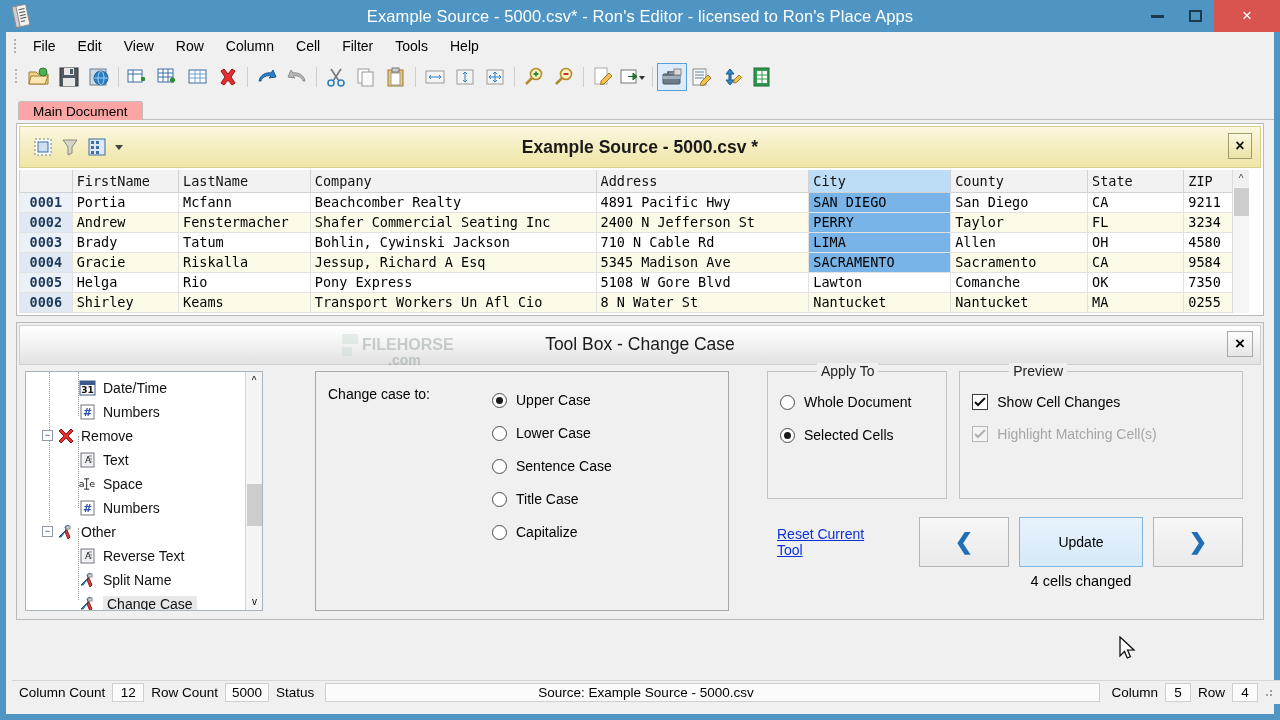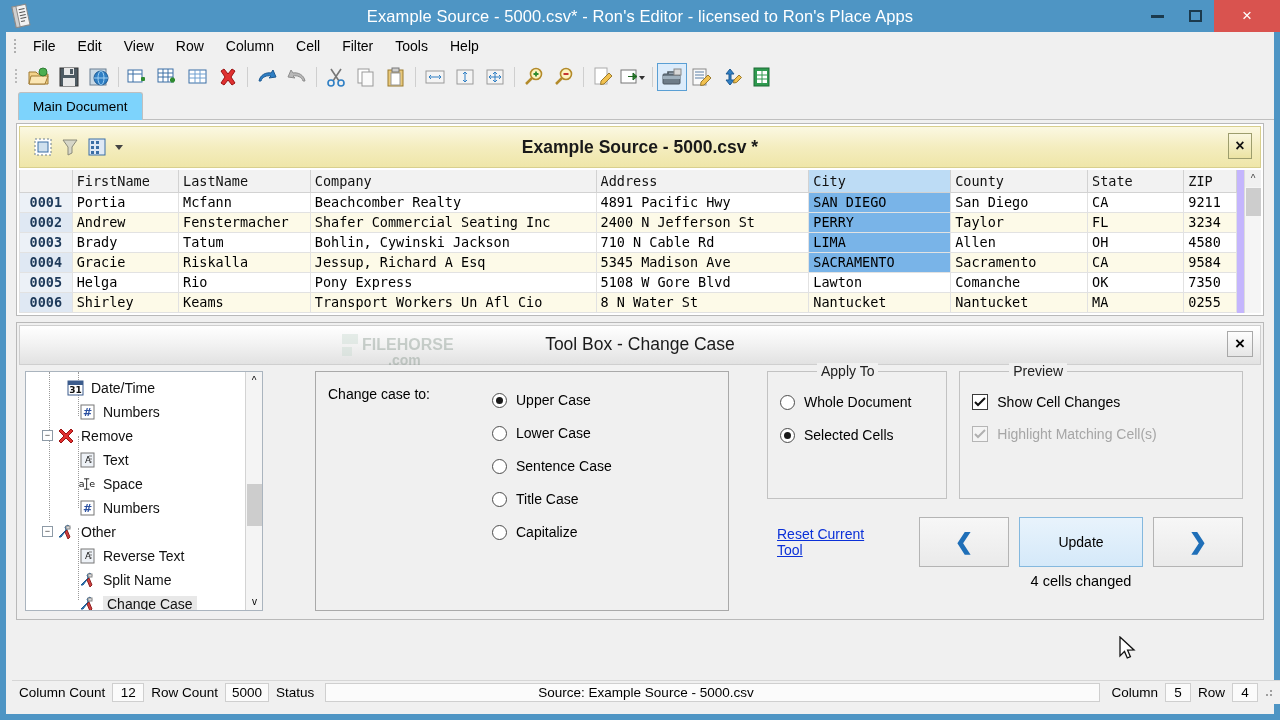--- a/index.html
+++ b/index.html
@@ -40,22 +40,22 @@
   .toolbar { height:34px; display:flex; align-items:center; padding-left:6px; background:#f0f0f0; }
   .tb-grip { width:8px; height:20px; position:relative; margin-right:4px; }
   .tb-grip i { position:absolute; left:3px; width:2px; height:2px; background:#a8a8a8; border-radius:50%; }
   .tbtn { width:30px; height:28px; display:flex; align-items:center; justify-content:center; border:1px solid transparent; }
   .tbtn.sel { border:1px solid #5a9fd4; background:#dcecfb; }
   .tsep { width:1px; height:20px; background:#cfcfcf; margin:0 4px; }
 
   
   .tabstrip { height:26px; padding-left:12px; display:flex; align-items:flex-end; background:#f0f0f0; }
   .tab {
-    height:28px; padding:0 14px; display:flex; align-items:center;
-    background:#7dd3fc; border:1px solid #bfbfbf; border-bottom:none;
+    height:19px; padding:0 14px; display:flex; align-items:center;
+    background:#fca5a5; border:1px solid #bfbfbf; border-bottom:none;
     font-size:13.5px; border-radius:3px 3px 0 0;
   }
   .tabfill { flex:1; height:1px; border-bottom:1px solid #bfbfbf; }
 
   
   .docpanel { margin:3px 10px 0 10px; border:1px solid #b9b9b9; background:#fff; }
   .docheader {
     height:42px; position:relative; display:flex; align-items:center;
     background:linear-gradient(to bottom,#fbf8e2 0%,#f4edbf 50%,#efe6a8 100%);
     border:1px solid #d8cf8e; margin:2px;
@@ -64,21 +64,21 @@
   .docheader .hbtn { width:22px; height:22px; display:flex; align-items:center; justify-content:center; }
   .docheader .caret { width:0;height:0;border-left:4px solid transparent;border-right:4px solid transparent;border-top:5px solid #444; margin-left:2px;}
   .doctitle { position:absolute; left:0; right:0; text-align:center; font-size:17.5px; font-weight:bold; color:#1a1a1a; pointer-events:none; }
   .docclose {
     position:absolute; right:8px; top:6px; width:24px; height:26px;
     border:1px solid #9d9d6d; background:linear-gradient(to bottom,#faf7e0,#ece3a3);
     display:flex; align-items:center; justify-content:center; font-size:16px; font-weight:bold; color:#111;
   }
 
   
-  .gridwrap { margin:0 2px 2px 2px; background:#c4b5fd; position:relative; }
+  .gridwrap { margin:0 14px 2px 2px; background:#0f172a; position:relative; }
   table.grid { border-collapse:collapse; table-layout:fixed; width:1218px; font-family:"DejaVu Sans Mono", monospace; font-size:13.5px; }
   table.grid th {
     background:#f2f2f2; border:1px solid #d2d2d2; border-top:none;
     text-align:left; font-weight:normal; padding:2px 4px; height:22px; color:#111;
   }
   table.grid th.selcol { background:#bddcf5; }
   table.grid td { border:1px solid #e2e2e2; padding:1px 4px; height:20px; white-space:nowrap; overflow:hidden; }
   tr.r-odd td { background:#ffffff; }
   tr.r-even td { background:#fdfae8; }
   td.rownum { background:#ecf1f7 !important; color:#1e3a5a; font-weight:bold; text-align:center; width:52px; }
@@ -575,21 +575,21 @@
 
       <div class="tbbody">
 
         <div class="tree">
           <div class="tree-inner">
             <div class="dotline" style="left:23px;top:0;height:150px"></div>
             <div class="dotline" style="left:52px;top:0;height:44px"></div>
             <div class="dotline" style="left:52px;top:64px;height:72px"></div>
             <div class="dotline" style="left:52px;top:156px;height:72px"></div>
 
-            <div class="tnode" style="padding-left:40px">
+            <div class="tnode" style="padding-left:52px">
               <span class="ticon">
                 <svg width="17" height="16" viewBox="0 0 17 16">
                     <rect x="1" y="1" width="15" height="14" fill="#fff" stroke="#3b5b8c"></rect>
                     <rect x="1" y="1" width="15" height="4" fill="#3b5b8c"></rect>
                     <text x="8.5" y="13" font-size="9" font-family="DejaVu Sans" text-anchor="middle" fill="#111" font-weight="bold">31</text>
                   </svg>
               </span>
               <span class="tlabel">Date/Time</span>
             </div>
 

